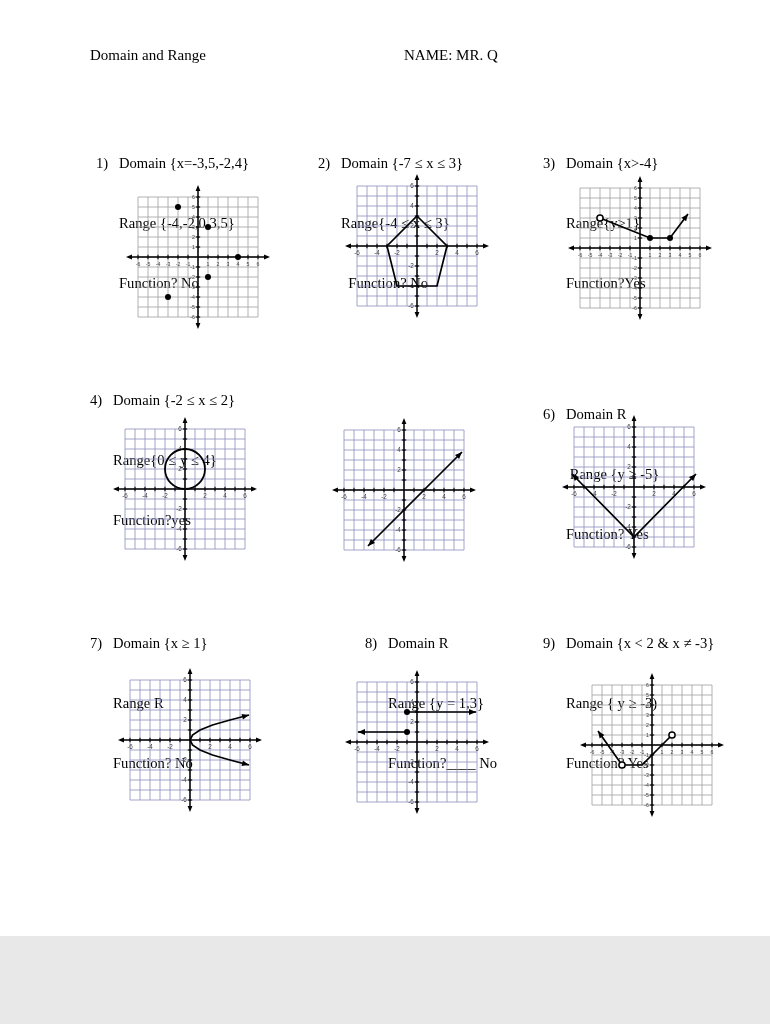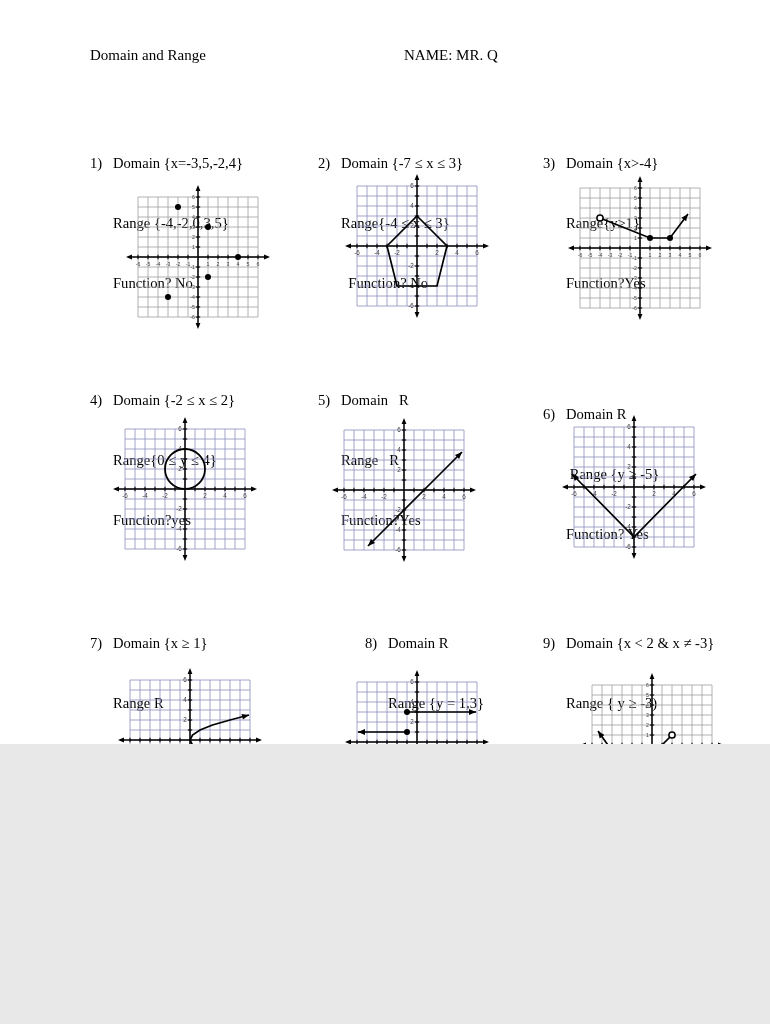--- a/index.html
+++ b/index.html
@@ -1,59 +1,54 @@
 <!DOCTYPE html>
 <html><head>
 <meta charset="utf-8">
 <style>
   html,body{margin:0;padding:0;background:#e8e8e8;}
-  .page{position:relative;width:770px;height:744px;background:#ffffff;margin:0 auto;
+  .page{position:relative;width:770px;height:936px;background:#ffffff;margin:0 auto;
         font-family:"Liberation Serif",serif;color:#000;overflow:hidden;}
   .abs{position:absolute;}
   .hdr{font-size:15px;white-space:pre;}
   .uline{}
   .instruction{font-size:15px;white-space:pre;}
   .prob{position:absolute;font-size:14.6px;line-height:20px;white-space:pre;}
   .prob .num{display:inline-block;width:23px;}
   .prob .ind{padding-left:23px;}
   svg.graph{position:absolute;width:150px;height:150px;}
 </style>
 </head>
 <body>
 
 <div class="page">
 
   <div class="abs hdr" style="left:90px;top:47px">Domain and Range</div>
   <div class="abs hdr" style="left:404px;top:47px"><span>NAME:</span><span class="uline"> MR. Q</span></div>
 
 
-  <div class="prob" style="left:90px;top:113px">
+  <div class="prob" style="left:96px;top:113px">
     <div><span class="num">1)</span><span>Domain {x=-3,5,-2,4}</span></div>
     <div class="ind">Range {-4,-2,0,3,5}</div>
     <div class="ind">Function? No</div>
   </div>
   <div class="prob" style="left:318px;top:113px">
     <div><span class="num">2)</span><span>Domain {-7 ≤ x ≤ 3}</span></div>
     <div class="ind">Range{-4 ≤ x ≤ 3}</div>
     <div class="ind">  Function? No</div>
   </div>
   <div class="prob" style="left:543px;top:113px">
     <div><span class="num">3)</span><span>Domain {x&gt;-4}</span></div>
     <div class="ind">Range{y≥1}</div>
     <div class="ind">Function?Yes</div>
   </div>
   <div class="prob" style="left:90px;top:350px">
     <div><span class="num">4)</span><span>Domain {-2 ≤ x ≤ 2}</span></div>
     <div class="ind">Range{0 ≤ y ≤ 4}</div>
     <div class="ind">Function?yes</div>
-  </div>
-  <div class="prob" style="left:318px;top:350px">
-    <div><span class="num">5)</span><span>Domain   R</span></div>
-    <div class="ind">Range   R</div>
-    <div class="ind">Function?Yes</div>
   </div>
   <div class="prob" style="left:543px;top:364px">
     <div><span class="num">6)</span><span>Domain R</span></div>
     <div class="ind"> Range {y ≥ -5}</div>
     <div class="ind">Function? Yes</div>
   </div>
   <div class="prob" style="left:90px;top:593px">
     <div><span class="num">7)</span><span>Domain {x ≥ 1}</span></div>
     <div class="ind">Range R</div>
     <div class="ind">Function? No</div>

